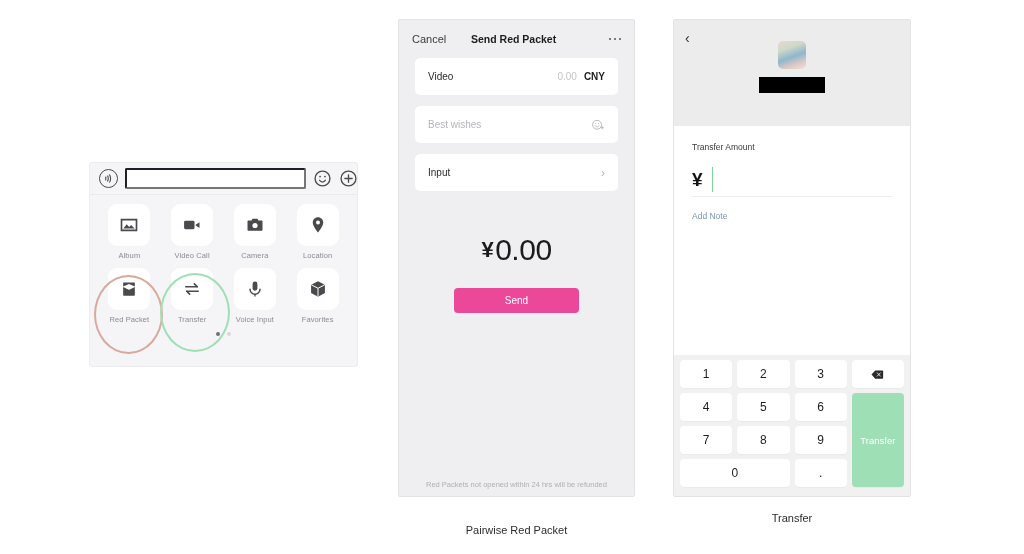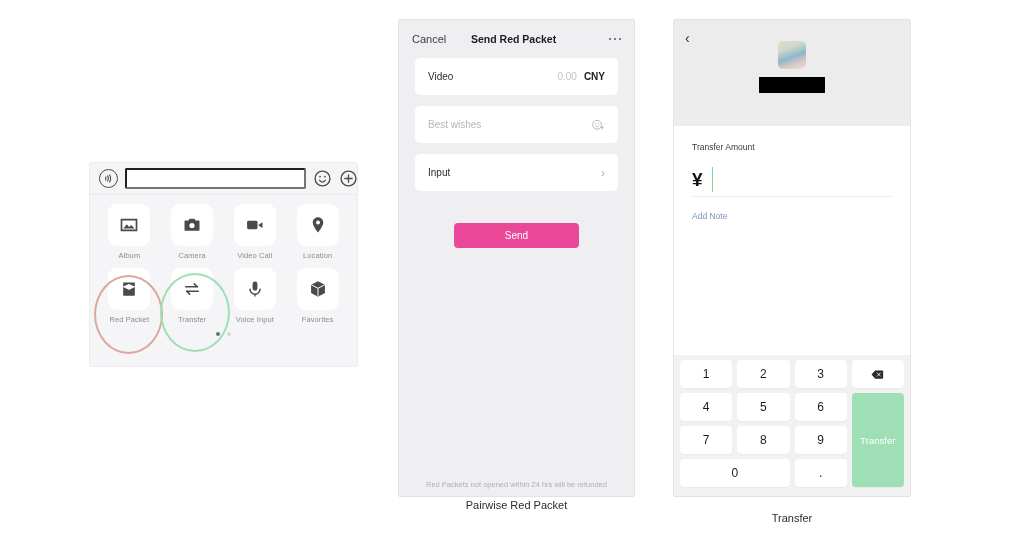--- a/index.html
+++ b/index.html
@@ -168,21 +168,21 @@
     grid-column: 4; grid-row: 2 / span 3;
     background: #9edfb6; color: #ffffff; font-size: 9.5px;
   }
   .key.del { grid-column: 4; grid-row: 1; }
 
   
   .caption {
     position: absolute; font-size: 11px; color: #2c2c2e;
     text-align: center; white-space: nowrap;
   }
-  #cap-mid   { left: 398px; top: 499px; width: 237px; }
+  #cap-mid   { left: 398px; top: 524px; width: 237px; }
   #cap-right { left: 673px; top: 512px; width: 238px; }
 </style>
 </head>
 <body>
 
 <div id="stage">
 
   <div id="panel-left">
 
     <div class="input-bar">
@@ -219,35 +219,35 @@
               <path d="M3 5.5h18v13H3z" fill="none" stroke="#4a4a4e" stroke-width="2"></path>
               <path d="M5.2 16.3l4.1-5.2 2.9 3.4 2.3-2.6 4.3 4.4z"></path>
             </svg>
           </div>
           <div class="cell-label">Album</div>
         </div>
 
         <div class="cell">
           <div class="tile">
             <svg width="20" height="20" viewBox="0 0 24 24" fill="#4a4a4e">
+              <rect x="2.5" y="7" width="12.5" height="10" rx="1.6"></rect>
+              <path d="M16.4 11.7l4.6-3.1v7l-4.6-3.1z"></path>
+            </svg>
+          </div>
+          <div class="cell-label">Video Call</div>
+        </div>
+
+        <div class="cell">
+          <div class="tile">
+            <svg width="20" height="20" viewBox="0 0 24 24" fill="#4a4a4e">
               <path d="M9 4.6h6l1.2 2H20a1 1 0 011 1v10.4a1 1 0 01-1 1H4a1 1 0 01-1-1V7.6a1 1 0 011-1h3.8z"></path>
               <circle cx="12" cy="12.6" r="3.1" fill="#fff"></circle>
             </svg>
           </div>
           <div class="cell-label">Camera</div>
-        </div>
-
-        <div class="cell">
-          <div class="tile">
-            <svg width="20" height="20" viewBox="0 0 24 24" fill="#4a4a4e">
-              <rect x="2.5" y="7" width="12.5" height="10" rx="1.6"></rect>
-              <path d="M16.4 11.7l4.6-3.1v7l-4.6-3.1z"></path>
-            </svg>
-          </div>
-          <div class="cell-label">Video Call</div>
         </div>
 
         <div class="cell">
           <div class="tile">
             <svg width="20" height="20" viewBox="0 0 24 24" fill="#4a4a4e">
               <path d="M12 2.8c-3.5 0-6.3 2.8-6.3 6.3 0 4.7 6.3 11.9 6.3 11.9s6.3-7.2 6.3-11.9c0-3.5-2.8-6.3-6.3-6.3z"></path>
               <circle cx="12" cy="9.1" r="2.4" fill="#fff"></circle>
             </svg>
           </div>
           <div class="cell-label">Location</div>
@@ -344,20 +344,23 @@
           <path d="M19.2 14.6v4M17.2 16.6h4" stroke-linecap="round"></path>
         </svg>
       </span>
     </div>
 
     <div class="card">
       <span class="lbl">Input</span>
       <span class="right chev">›</span>
     </div>
 
+    <div class="big-amount">
+      <span class="yen">¥</span><span>0.00</span>
+    </div>
 
     <div class="send-btn">Send</div>
 
     <div class="mid-footnote">Red Packets not opened within 24 hrs will be refunded</div>
   </div>
 
   <div id="panel-right">
 
     <div class="tr-top">
       <span class="back-chev">‹</span>

